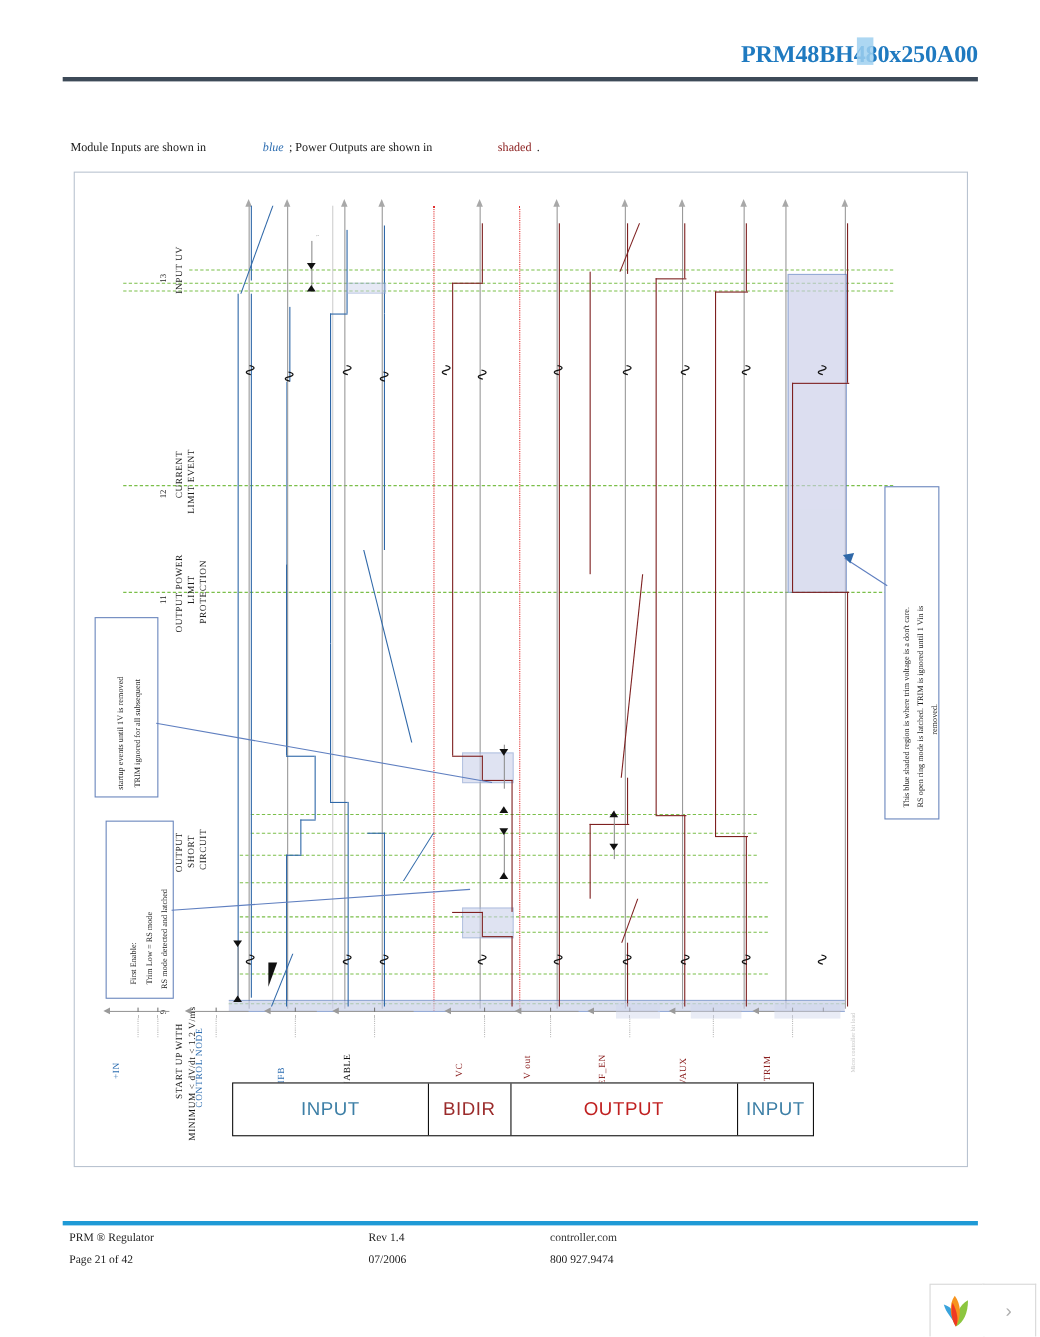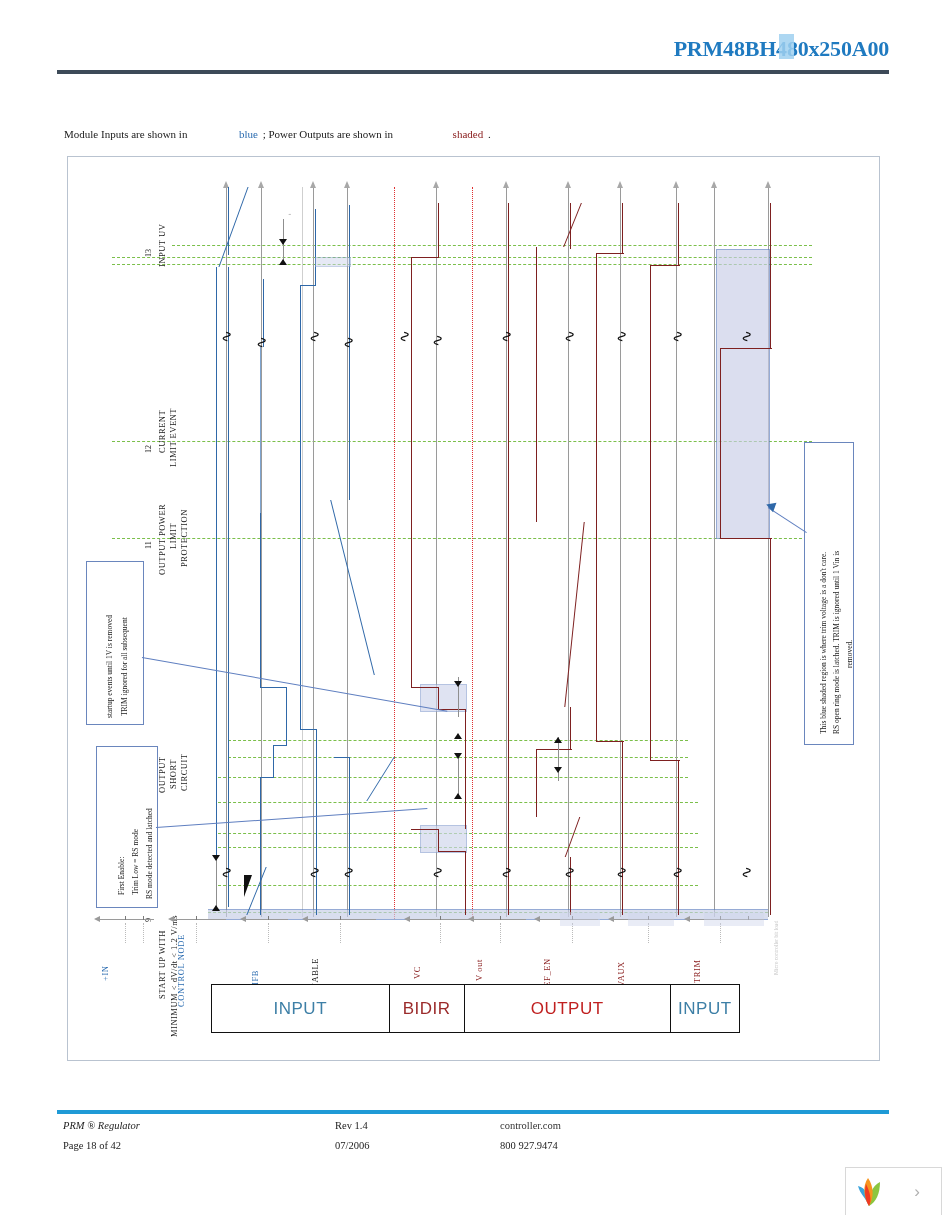--- a/index.html
+++ b/index.html
@@ -29,21 +29,21 @@
   
   #section-heading{
     position:absolute;left:64px;top:99px;
     font-size:13.5px;font-weight:bold;color:#1f7ac0;
     font-family:"Liberation Serif",serif;white-space:nowrap;
   }
   #legend-line{
     position:absolute;left:64px;top:128px;width:600px;
     font-size:11px;white-space:nowrap;
   }
-  #legend-line .blue{color:#2b6cb0;padding:0 2px;}
+  #legend-line .blue{color:#2b6cb0;padding:0 2px;font-style:italic;}
   #legend-line .brown{color:#8b2020;padding:0 2px;}
   .lg-seg{display:inline-block;}
   .lg-gap{display:inline-block;width:44px;}
   .lg-gap2{display:inline-block;width:52px;}
 
   
   #diagram-frame{
     position:absolute;left:67px;top:156px;width:811px;height:903px;
     border:1px solid #b9c3d0;background:#fff;overflow:hidden;
   }
@@ -486,22 +486,22 @@
       <div class="cell input" style="flex:3.1">INPUT</div>
       <div class="cell bidir" style="flex:1.3">BIDIR</div>
       <div class="cell output" style="flex:3.6">OUTPUT</div>
       <div class="cell input" style="flex:1.2">INPUT</div>
     </div>
 
   </div>
 
   <div id="footer-rule"></div>
 
-  <div class="fcol" style="left:63px;top:1120px;font-style:italic;">PRM ® Regulator</div>
-  <div class="fcol" style="left:63px;top:1140px;">Page 18 of 42</div>
+  <div class="fcol" style="left:63px;top:1120px;">PRM ® Regulator</div>
+  <div class="fcol" style="left:63px;top:1140px;">Page 21 of 42</div>
   <div class="fcol" style="left:335px;top:1120px;">Rev 1.4</div>
   <div class="fcol" style="left:335px;top:1140px;">07/2006</div>
   <div class="fcol" style="left:500px;top:1120px;color:#333;">controller.com</div>
   <div class="fcol" style="left:500px;top:1140px;">800 927.9474</div>
 
 
   <div id="reader-thumb">
     <svg width="46" height="46" viewBox="0 0 46 46">
       <path d="M23 38 C20 30 14 26 12 18 C20 20 24 28 23 38 Z" fill="#3aa3dc"></path>
       <path d="M23 38 C22 28 26 18 34 14 C34 26 30 34 23 38 Z" fill="#8cc63f"></path>

